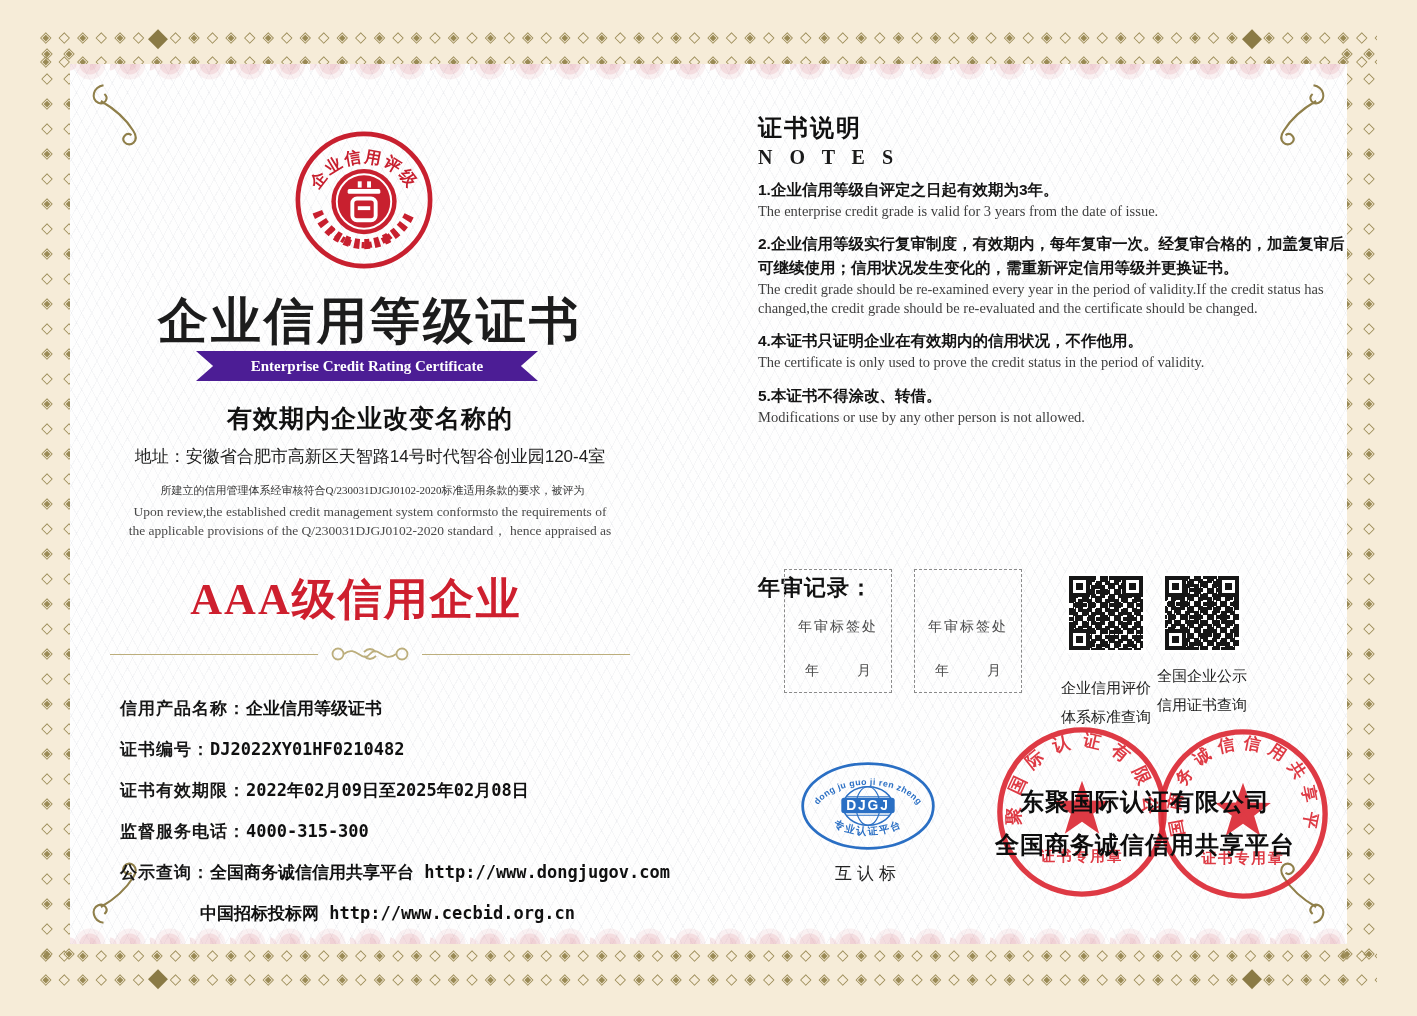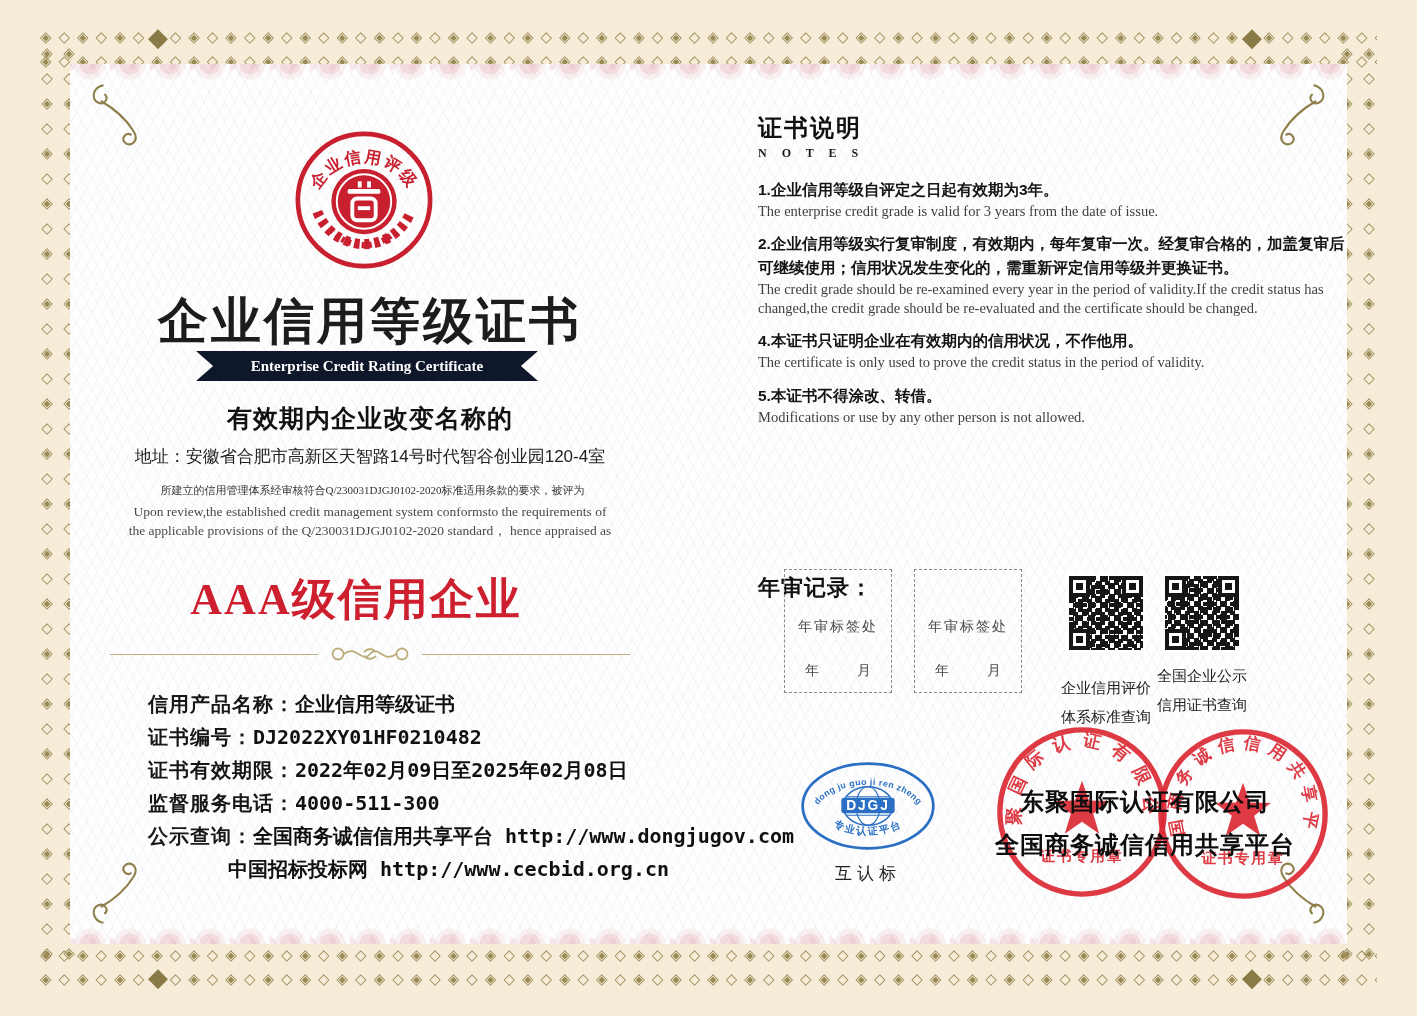--- a/index.html
+++ b/index.html
@@ -30,38 +30,38 @@
       radial-gradient(circle at 0px 0px, rgba(214,120,132,.30) 0 6px, transparent 7px);
     background-size:40px 44px,20px 30px;background-repeat:repeat-x;}
   .lace.top{top:0;}
   .lace.bottom{bottom:0;transform:scaleY(-1);}
   .flourish{position:absolute;width:70px;height:70px;}
   
   .abs{position:absolute;}
   .center{text-align:center;}
   
   .title{left:80px;top:288px;width:580px;font-family:var(--serif);font-weight:900;font-size:50px;letter-spacing:3px;color:#1c1c1c;}
-  .ribbon{left:196px;top:351px;width:342px;height:30px;background:#0f172a;color:#fff;
+  .ribbon{left:196px;top:351px;width:342px;height:30px;background:#4c1d95;color:#fff;
     font-family:var(--serif);font-weight:bold;font-size:15px;line-height:30px;text-align:center;
     clip-path:polygon(0 0,100% 0,95% 50%,100% 100%,0 100%,5% 50%);}
   .company{left:80px;top:402px;width:580px;font-size:25px;font-weight:800;color:#111;letter-spacing:1px;}
   .address{left:80px;top:445px;width:580px;font-size:17px;color:#222;}
   .stmt-zh{left:100px;top:483px;width:545px;font-family:var(--serif);font-size:11px;color:#333;}
   .stmt-en{left:80px;width:580px;font-family:var(--serif);font-size:13.5px;color:#4a4a4a;}
   .grade{left:66px;top:570px;width:580px;font-family:var(--serif);font-weight:900;font-size:44px;color:#ce1f2e;letter-spacing:2px;}
   .divider{left:110px;top:642px;width:520px;display:flex;align-items:center;gap:10px;}
   .divider .line{flex:1;height:1px;background:#bcae7c;}
   .fields{left:120px;top:694px;width:560px;}
-  .field-row{margin-bottom:12px;font-size:20px;line-height:21px;white-space:nowrap;margin-left:28px;}
+  .field-row{margin-bottom:12px;font-size:17px;line-height:28px;white-space:nowrap;}
   .field-row .lab{font-family:var(--serif);font-weight:bold;color:#171717;letter-spacing:1px;}
   .field-row .val{font-family:var(--mono);font-weight:bold;color:#101010;}
   .field-row.indent{padding-left:80px;}
   
   .notes-zh{left:758px;top:112px;font-size:24px;font-weight:900;color:#111;letter-spacing:2px;}
-  .notes-en{left:758px;top:146px;font-family:var(--serif);font-weight:bold;font-size:12px;letter-spacing:6px;color:#1a1a1a;}
+  .notes-en{left:758px;top:146px;font-family:var(--serif);font-weight:bold;font-size:20px;letter-spacing:6px;color:#1a1a1a;}
   .notes{left:758px;top:178px;width:588px;}
   .note{margin-bottom:11px;}
   .note .zh{font-size:15.5px;font-weight:700;color:#141414;line-height:1.55;}
   .note .en{font-family:var(--serif);font-size:14.5px;color:#3f3f3f;line-height:1.32;}
   .annual-title{left:758px;top:530px;font-size:22px;font-weight:900;color:#111;letter-spacing:1px;margin-top:43px;}
   .abox{width:106px;height:122px;border:1.5px dashed #8a8a8a;color:#4a4a4a;font-family:var(--serif);margin-left:22px;}
   .abox .lbl{position:absolute;left:0;right:0;top:48px;text-align:center;font-size:14px;letter-spacing:2px;}
   .abox .ym{position:absolute;left:20px;right:20px;bottom:12px;display:flex;justify-content:space-between;font-size:14px;}
   .abox1{left:762px;top:569px;} .abox2{left:892px;top:569px;}
   
@@ -161,21 +161,21 @@
     <div class="field-row">
       <span class="lab">信用产品名称：</span><span class="val">企业信用等级证书</span>
     </div>
     <div class="field-row">
       <span class="lab">证书编号：</span><span class="val">DJ2022XY01HF0210482</span>
     </div>
     <div class="field-row">
       <span class="lab">证书有效期限：</span><span class="val">2022年02月09日至2025年02月08日</span>
     </div>
     <div class="field-row">
-      <span class="lab">监督服务电话：</span><span class="val">4000-511-300</span>
+      <span class="lab">监督服务电话：</span><span class="val">4000-315-300</span>
     </div>
     <div class="field-row">
       <span class="lab">公示查询：</span><span class="val">全国商务诚信信用共享平台  http://www.dongjugov.com</span>
     </div>
     <div class="field-row indent">
       <span class="val">中国招标投标网  http://www.cecbid.org.cn</span>
     </div>
   </div>
 
   <div class="abs notes-zh">证书说明</div>

